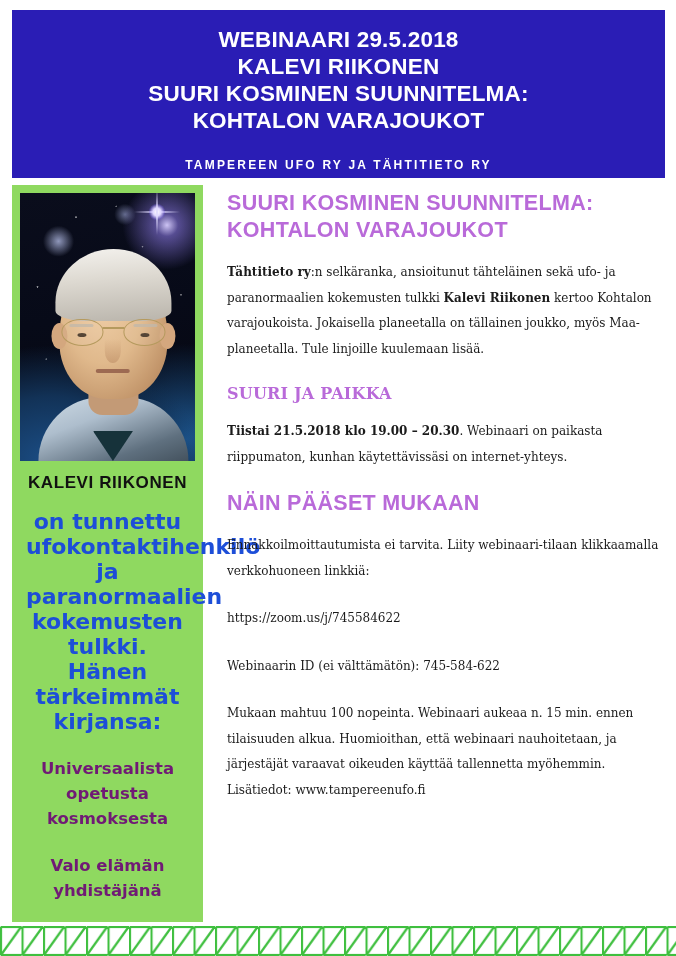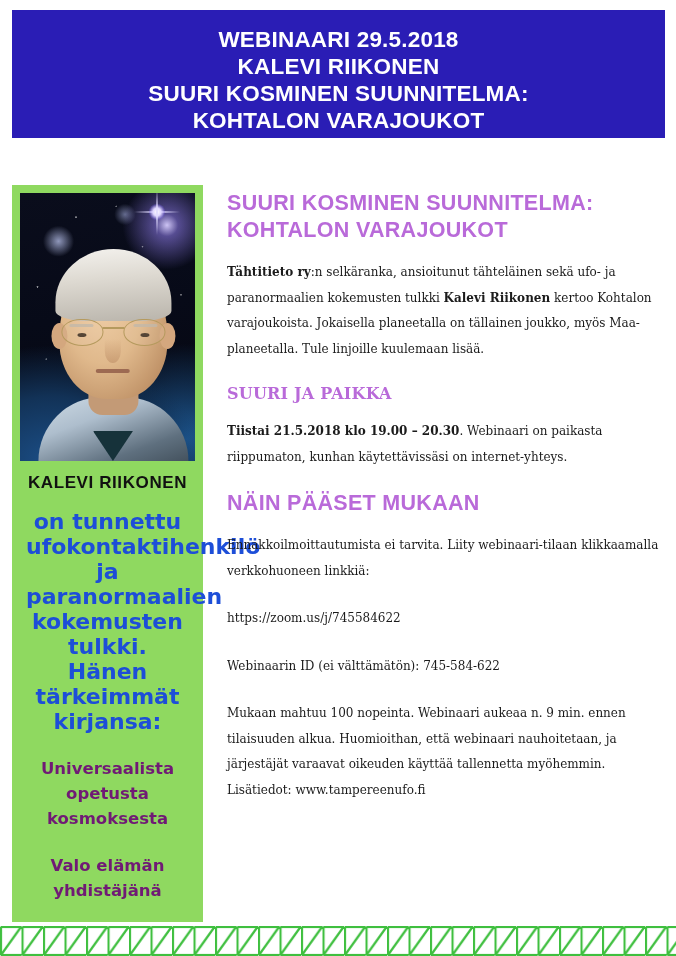--- a/index.html
+++ b/index.html
@@ -15,21 +15,21 @@
     font-family: "Liberation Sans", sans-serif;
     -webkit-font-smoothing: antialiased;
   }
 
   
   .header-banner {
     position: absolute;
     left: 12px;
     top: 10px;
     width: 653px;
-    height: 128px;
+    height: 168px;
     background: #2A1DB5;
     color: #ffffff;
     text-align: center;
     box-sizing: border-box;
     padding-top: 16px;
   }
   .header-title-line {
     font-family: "Liberation Sans", sans-serif;
     font-weight: bold;
     font-size: 22.5px;
@@ -362,21 +362,21 @@
   <div class="sp-22"></div>
 
   <p class="body-text">https://zoom.us/j/745584622</p>
 
   <div class="sp-22"></div>
 
   <p class="body-text">Webinaarin ID (ei välttämätön): 745-584-622</p>
 
   <div class="sp-22"></div>
 
-  <p class="body-text">Mukaan mahtuu 100 nopeinta. Webinaari aukeaa n. 9 min. ennen tilaisuuden alkua. Huomioithan, että webinaari nauhoitetaan, ja järjestäjät varaavat oikeuden käyttää tallennetta myöhemmin.</p>
+  <p class="body-text">Mukaan mahtuu 100 nopeinta. Webinaari aukeaa n. 15 min. ennen tilaisuuden alkua. Huomioithan, että webinaari nauhoitetaan, ja järjestäjät varaavat oikeuden käyttää tallennetta myöhemmin.</p>
   <p class="body-text">Lisätiedot:  www.tampereenufo.fi</p>
 </div>
 
 <svg class="sawtooth" viewBox="0 0 676 30" preserveAspectRatio="none" xmlns="http://www.w3.org/2000/svg">
   <defs>
     <pattern id="sawtooth-pattern" x="0" y="0" width="21.5" height="30" patternUnits="userSpaceOnUse">
       <g fill="none" stroke="#3FBF3F" stroke-width="2.2">
         <path d="M0.6,1 L21.5,1"></path>
         <path d="M0.6,29 L21.5,29"></path>
         <path d="M1,1 L1,29"></path>

